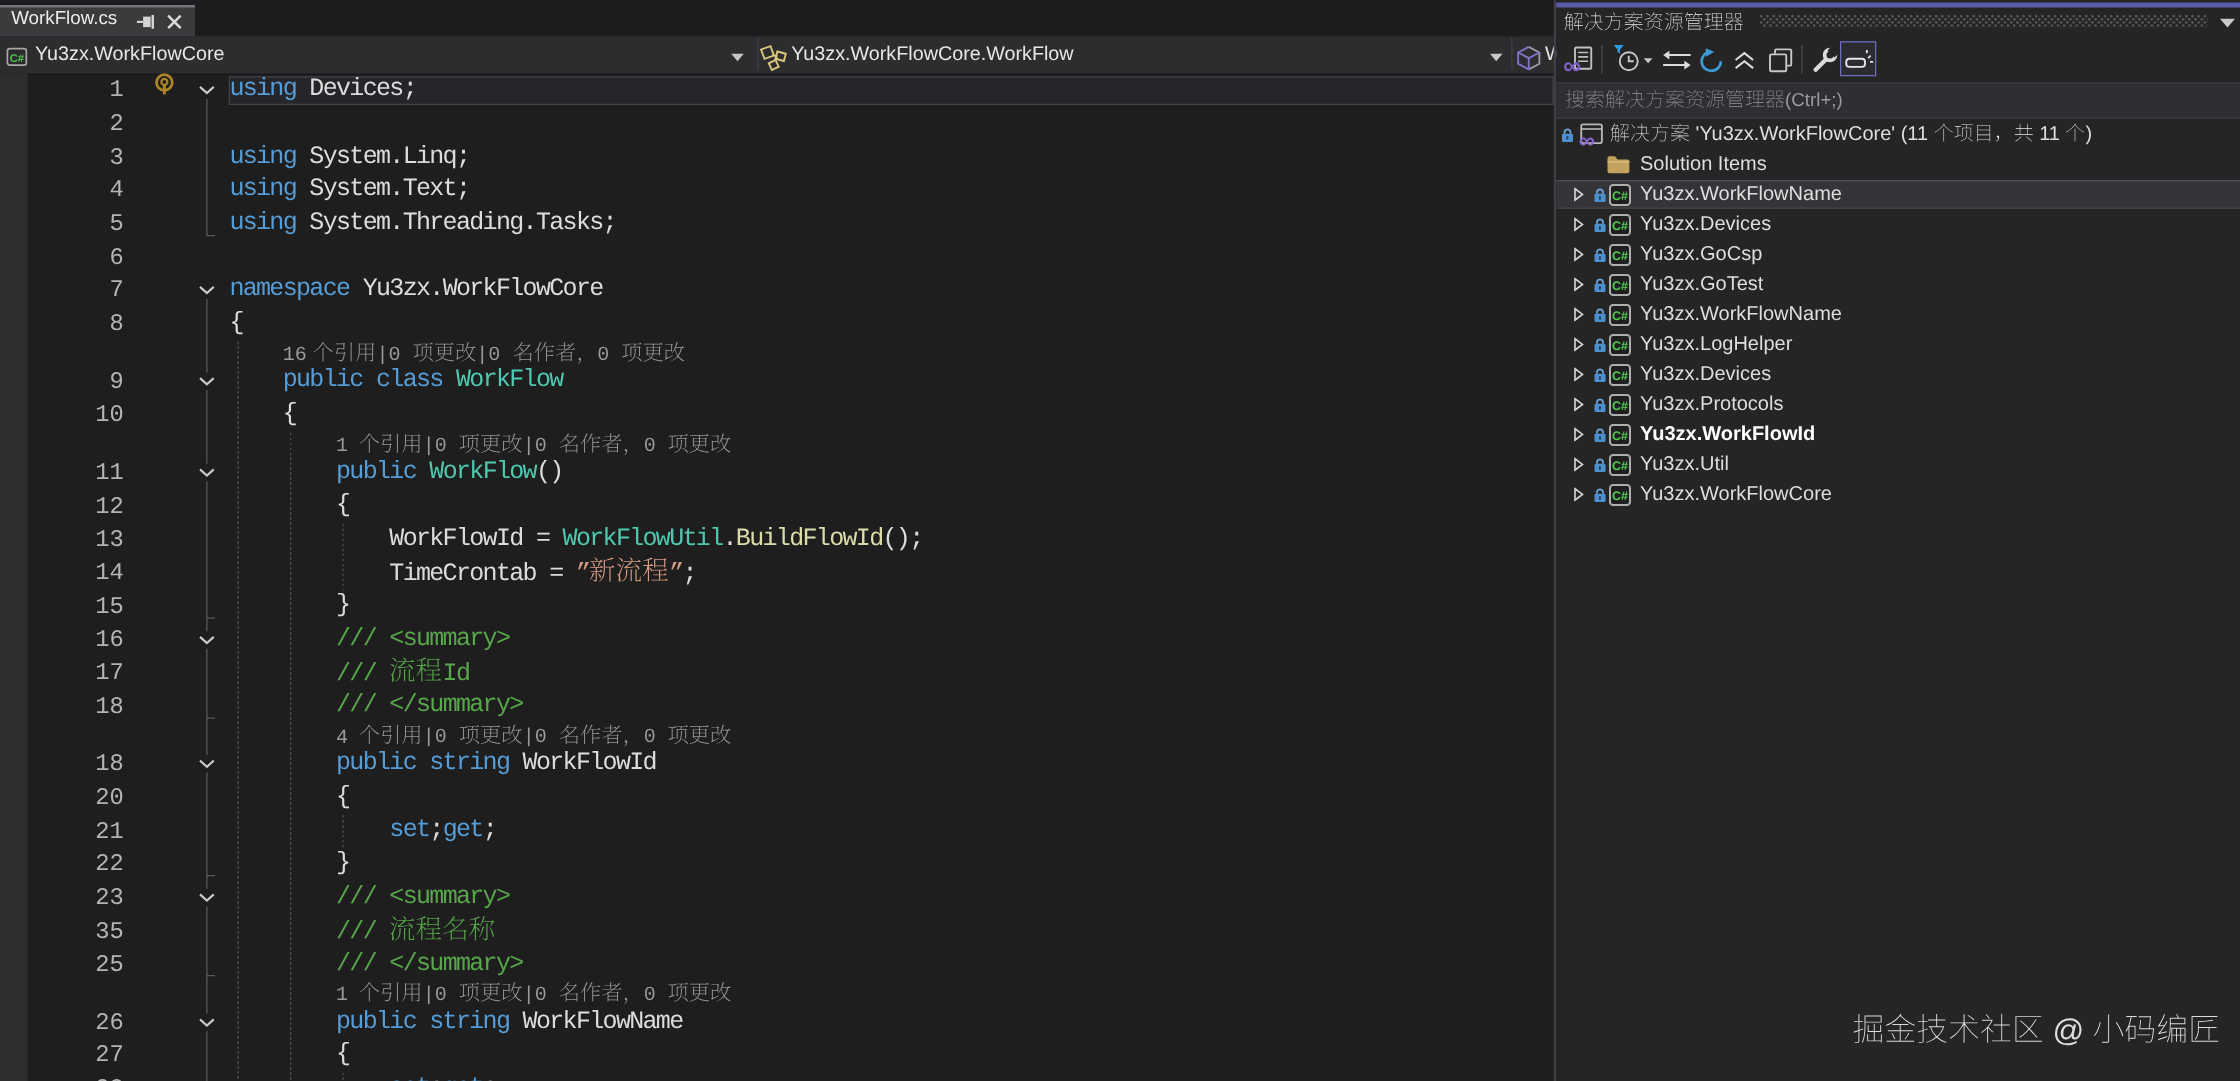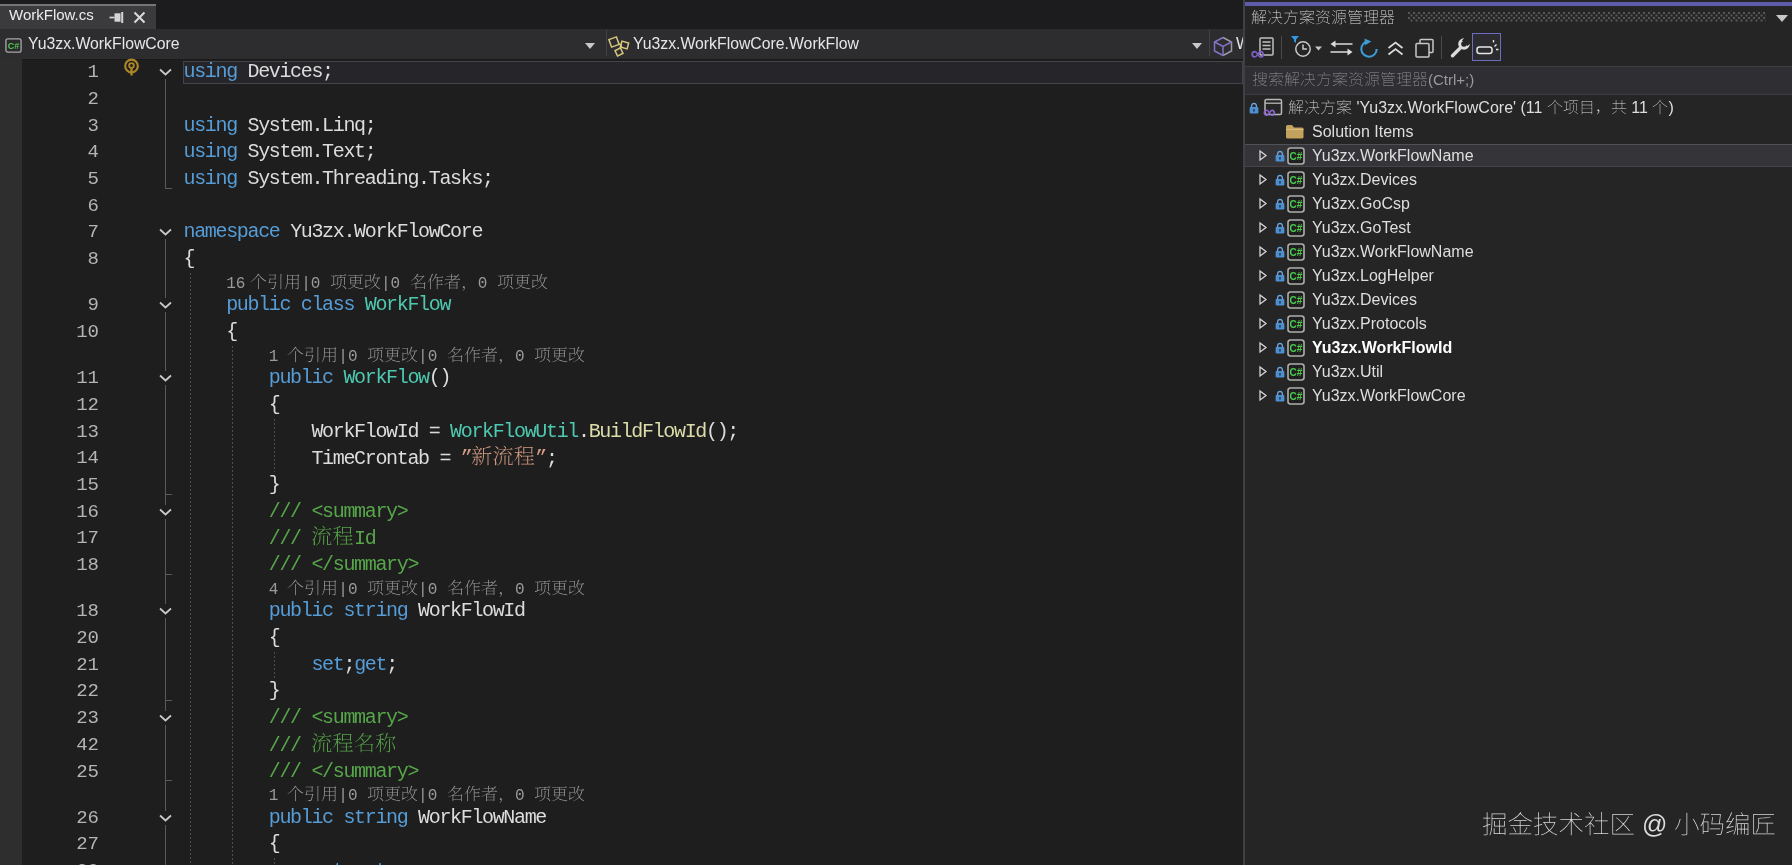--- a/index.html
+++ b/index.html
@@ -177,21 +177,21 @@
             <use href="#serif_9879" transform="translate(0,0)"></use>
             <use href="#serif_66f4" transform="translate(1000,0)"></use>
             <use href="#serif_6539" transform="translate(2000,0)"></use>
           </g>
         </svg></div></div>
     <div class="row" style="top:598.3px;height:26.7px;line-height:26.7px"><div class="ln">18</div><div class="cd"><span style="color:#DCDCDC">        </span><span style="color:#569CD6">public string</span><span style="color:#DCDCDC"> WorkFlowId</span></div></div>
     <div class="row" style="top:625.0px;height:26.7px;line-height:26.7px"><div class="ln">20</div><div class="cd"><span style="color:#DCDCDC">        {</span></div></div>
     <div class="row" style="top:651.7px;height:26.7px;line-height:26.7px"><div class="ln">21</div><div class="cd"><span style="color:#DCDCDC">            </span><span style="color:#569CD6">set</span><span style="color:#DCDCDC">;</span><span style="color:#569CD6">get</span><span style="color:#DCDCDC">;</span></div></div>
     <div class="row" style="top:678.4px;height:26.7px;line-height:26.7px"><div class="ln">22</div><div class="cd"><span style="color:#DCDCDC">        }</span></div></div>
     <div class="row" style="top:705.1px;height:26.7px;line-height:26.7px"><div class="ln">23</div><div class="cd"><span style="color:#57A64A">        /// </span><span style="color:#57A64A">&lt;summary&gt;</span></div></div>
-    <div class="row" style="top:731.8px;height:26.7px;line-height:26.7px"><div class="ln">42</div><div class="cd"><span style="color:#57A64A">        /// </span><svg width="85.28" height="21.32" viewBox="0 0 4000 1000" style="vertical-align:-2.5584px" fill="#57A64A">
+    <div class="row" style="top:731.8px;height:26.7px;line-height:26.7px"><div class="ln">35</div><div class="cd"><span style="color:#57A64A">        /// </span><svg width="85.28" height="21.32" viewBox="0 0 4000 1000" style="vertical-align:-2.5584px" fill="#57A64A">
           <g transform="translate(0,880) scale(1,-1)">
             <use href="#serif_6d41" transform="translate(0,0)"></use>
             <use href="#serif_7a0b" transform="translate(1000,0)"></use>
             <use href="#serif_540d" transform="translate(2000,0)"></use>
             <use href="#serif_79f0" transform="translate(3000,0)"></use>
           </g>
         </svg></div></div>
     <div class="row" style="top:758.5px;height:26.7px;line-height:26.7px"><div class="ln">25</div><div class="cd"><span style="color:#57A64A">        /// </span><span style="color:#57A64A">&lt;/summary&gt;</span></div></div>
     <div class="row" style="top:785.2px;height:19.5px;line-height:19.5px"><div class="cd"><span style="color:#9A9A9A">        </span><span class="lt" style="display:inline-block;width:18.5px">1</span><svg width="51" height="17" viewBox="0 0 3000 1000" style="vertical-align:-2.04px" fill="#9A9A9A">
           <g transform="translate(0,880) scale(1,-1)">

